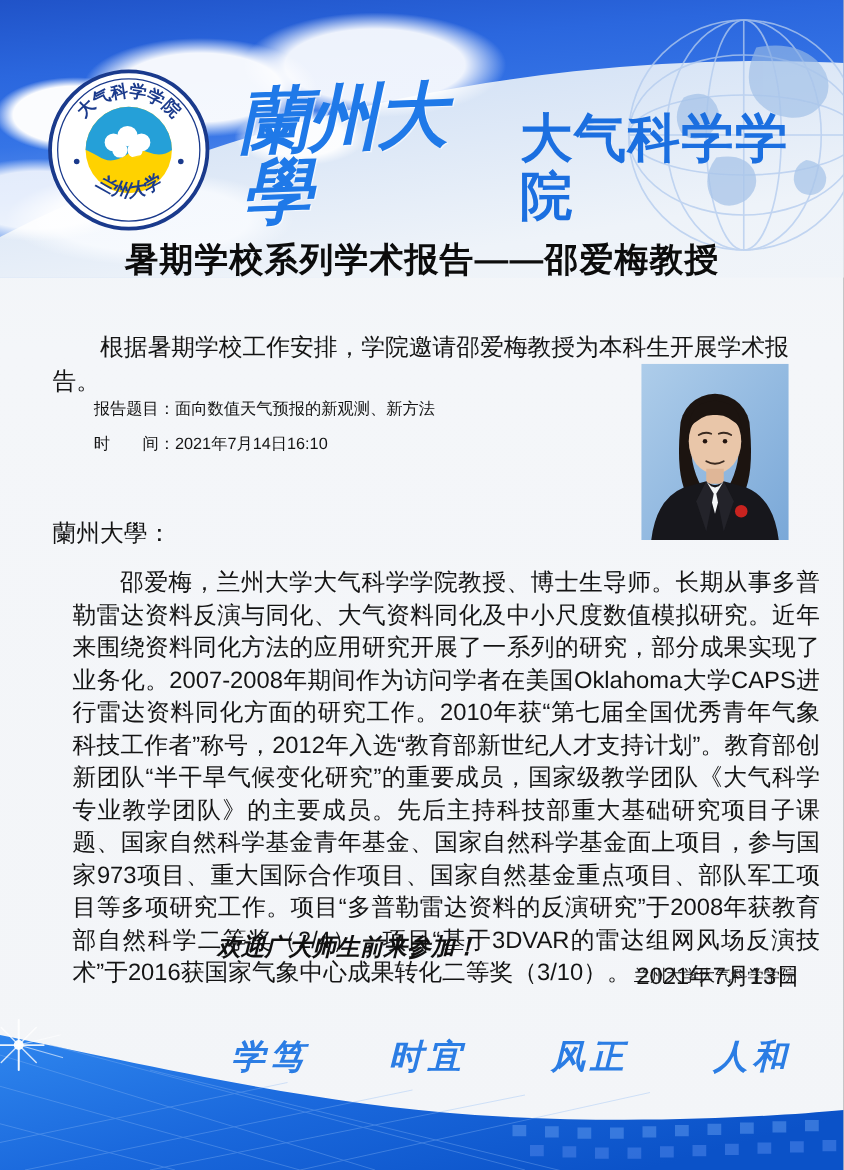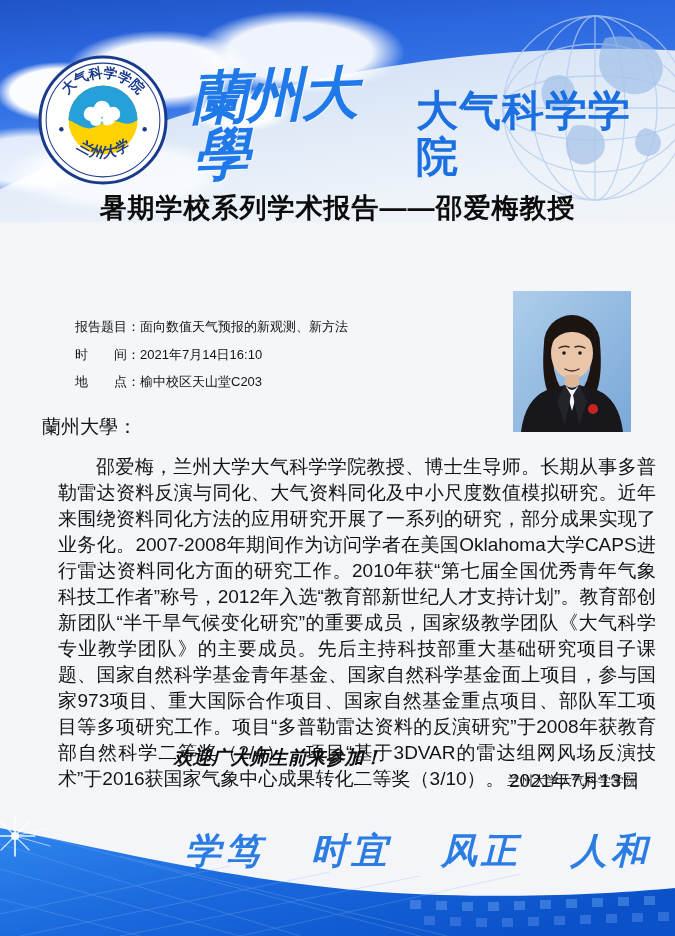--- a/index.html
+++ b/index.html
@@ -37,21 +37,21 @@
   .drow{font-size:13px;line-height:27.5px;color:#141414;white-space:nowrap;}
   .photo{position:absolute;left:513px;top:291px;width:118px;height:141px;}
   .sec-head{position:absolute;left:42px;top:414px;font-size:19px;color:#141414;}
   .bio{position:absolute;left:42px;top:438px;width:598px;margin:16px;
     font-size:19px;line-height:26px;text-indent:2em;text-align:justify;color:#141414;}
   .welcome{position:absolute;left:0;top:745px;width:556px;margin:0;text-align:center;
     font-size:19px;font-weight:bold;font-style:italic;color:#101010;}
   .sig{position:absolute;right:38px;top:772px;font-size:13px;color:#141414;}
   .sig-date{position:absolute;right:35px;top:768px;font-size:19px;color:#141414;}
   .motto{position:absolute;left:0;top:827px;width:675px;z-index:3;}
-  .motto span{position:absolute;font-size:36px;font-weight:bold;font-style:italic;color:#2b7de4;letter-spacing:4px;}
+  .motto span{position:absolute;font-size:27px;font-weight:bold;font-style:italic;color:#2b7de4;letter-spacing:4px;}
   .m0{left:185px;} .m1{left:311px;} .m2{left:441px;} .m3{left:571px;}
   .wave{position:absolute;left:0;bottom:0;z-index:2;}
 </style>
 </head>
 <body>
 
 <div class="poster">
 
   <div class="header">
     <div class="sweep"></div>
@@ -105,30 +105,28 @@
     <div class="brand">
       <div class="brand-row">
         <span class="calli">蘭州大學</span>
         <span class="brand-cn">大气科学学院</span>
       </div>
     </div>
   </div>
 
   <h1 class="main-title">暑期学校系列学术报告——邵爱梅教授</h1>
 
+  <p class="intro">根据暑期学校工作安排，学院邀请邵爱梅教授为本科生开展学术报告。</p>
 
   <div class="details">
     <div class="drow">
       <span>报告题目：</span><span>面向数值天气预报的新观测、新方法</span>
     </div>
     <div class="drow">
       <span>时　　间：</span><span>2021年7月14日16:10</span>
-    </div>
-    <div class="drow">
-      <span>地　　点：</span><span>榆中校区天山堂C203</span>
     </div>
   </div>
 
   <svg class="photo" viewBox="0 0 118 141">
     <defs>
       <linearGradient id="pbg" x1="0" y1="0" x2="1" y2="1">
         <stop offset="0" stop-color="#aecdea"></stop>
         <stop offset="1" stop-color="#7aa8d8"></stop>
       </linearGradient>
     </defs>

